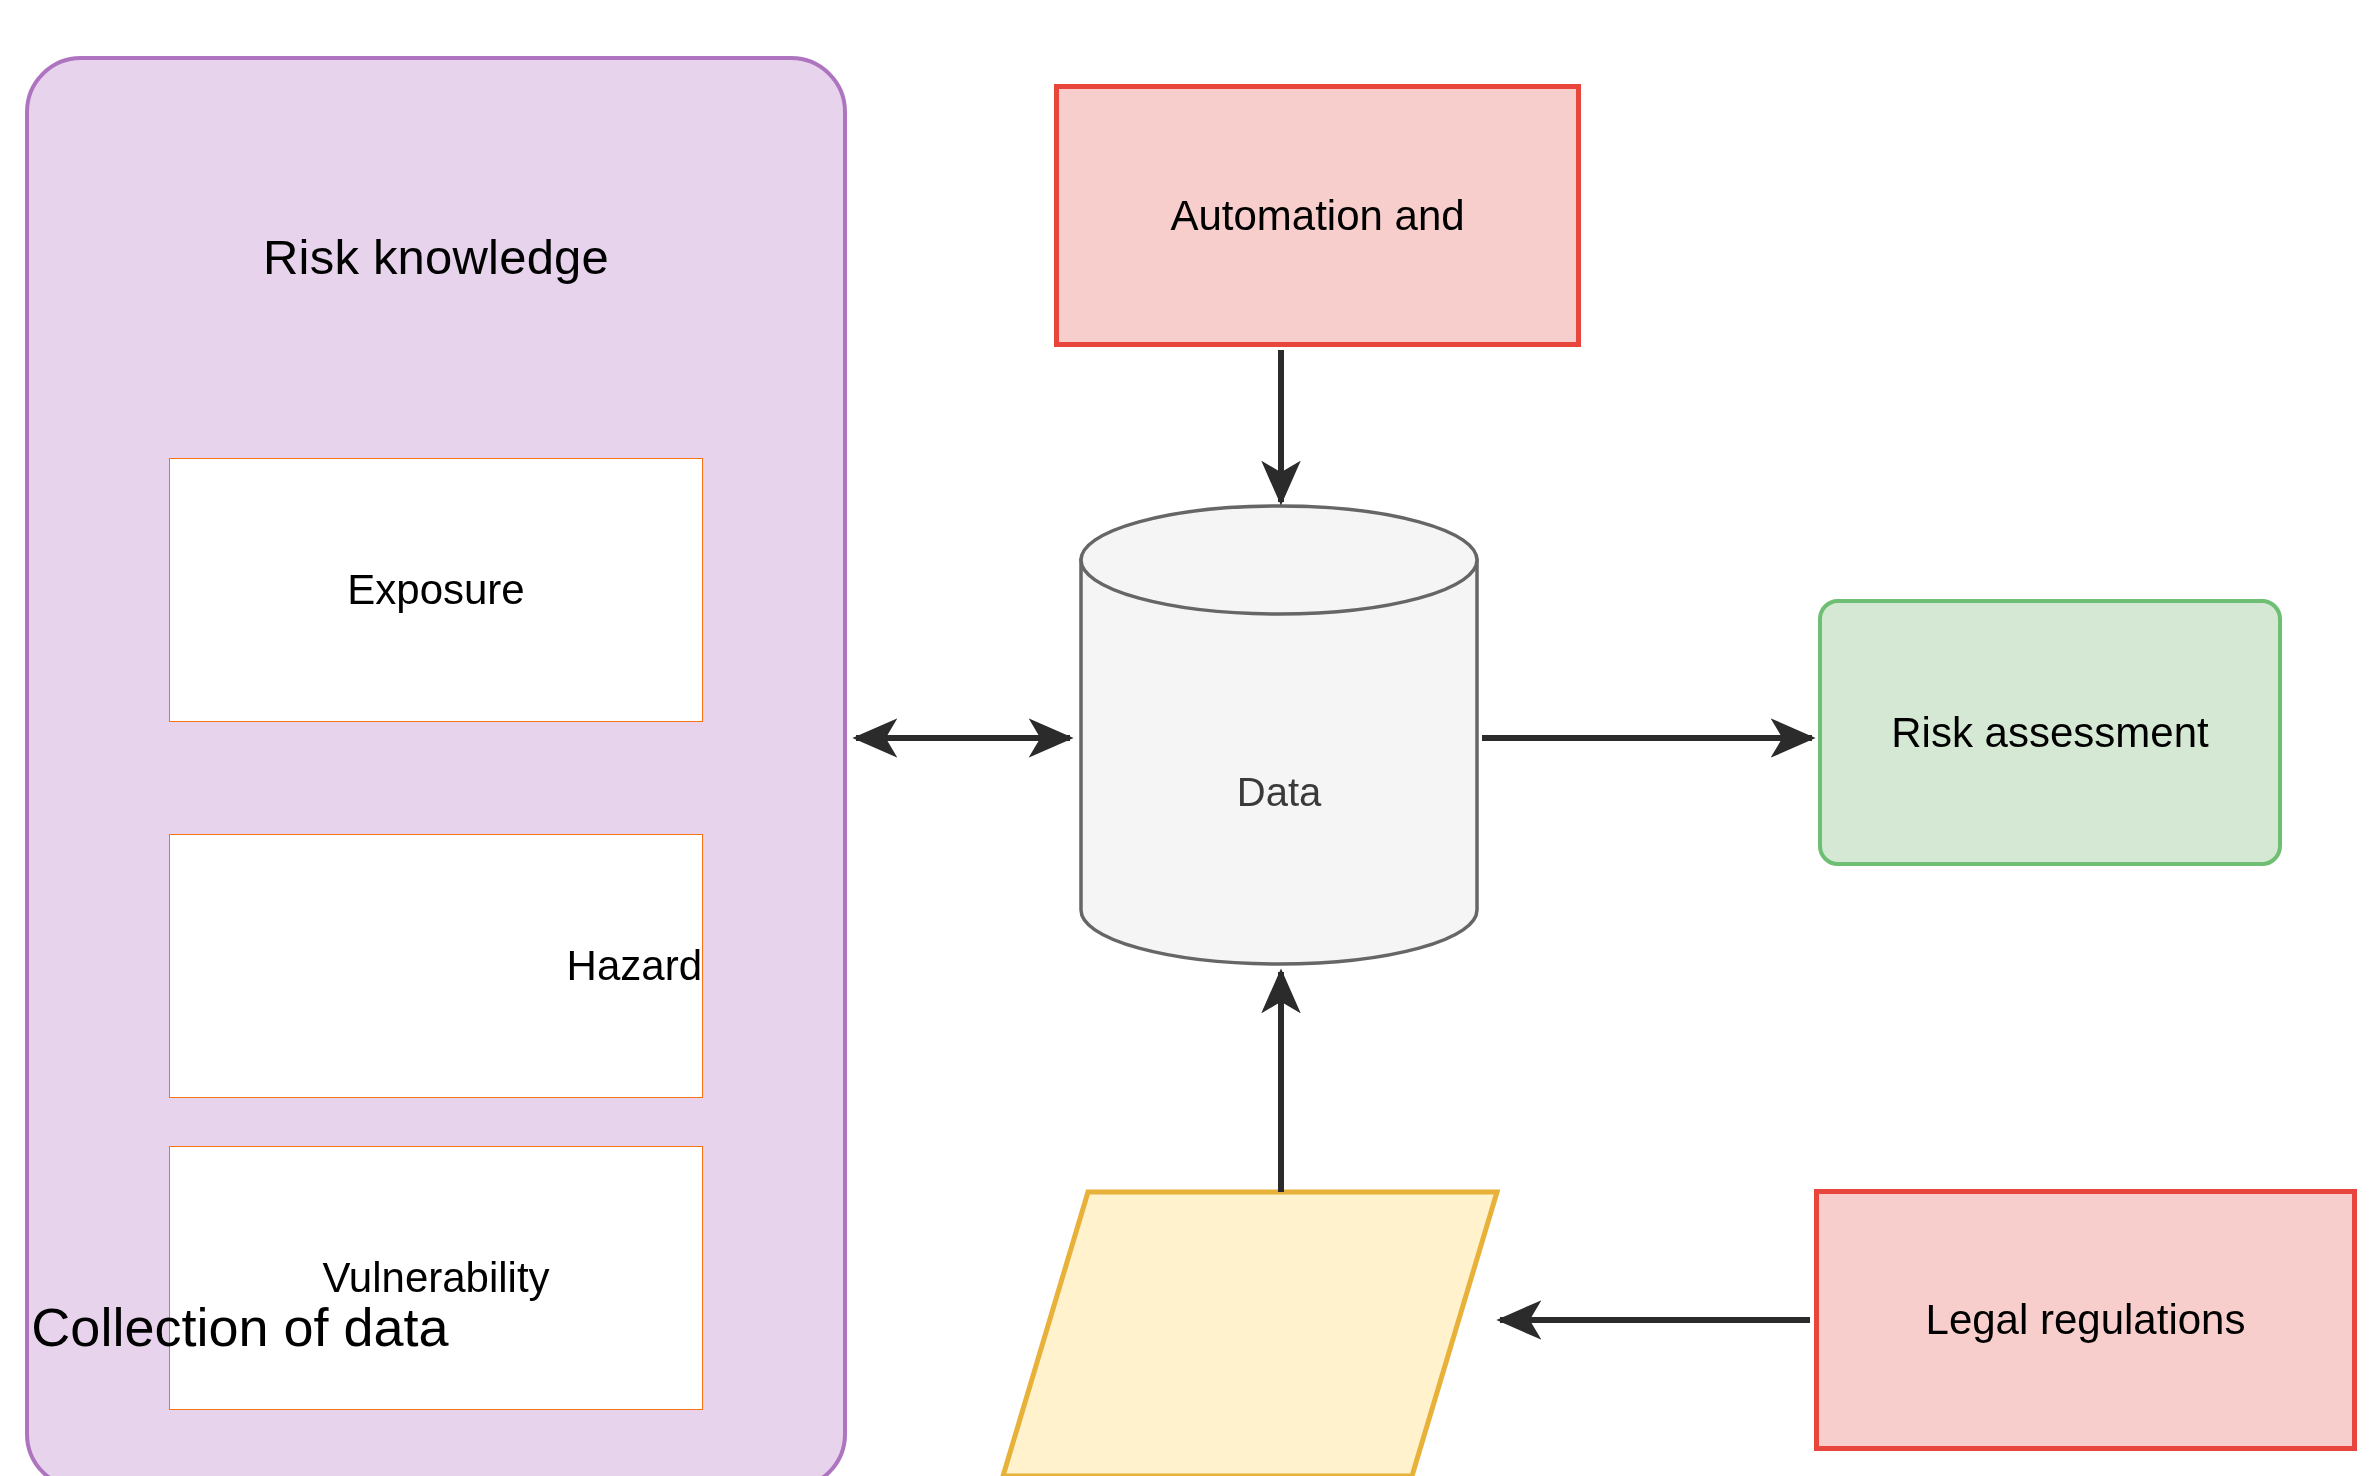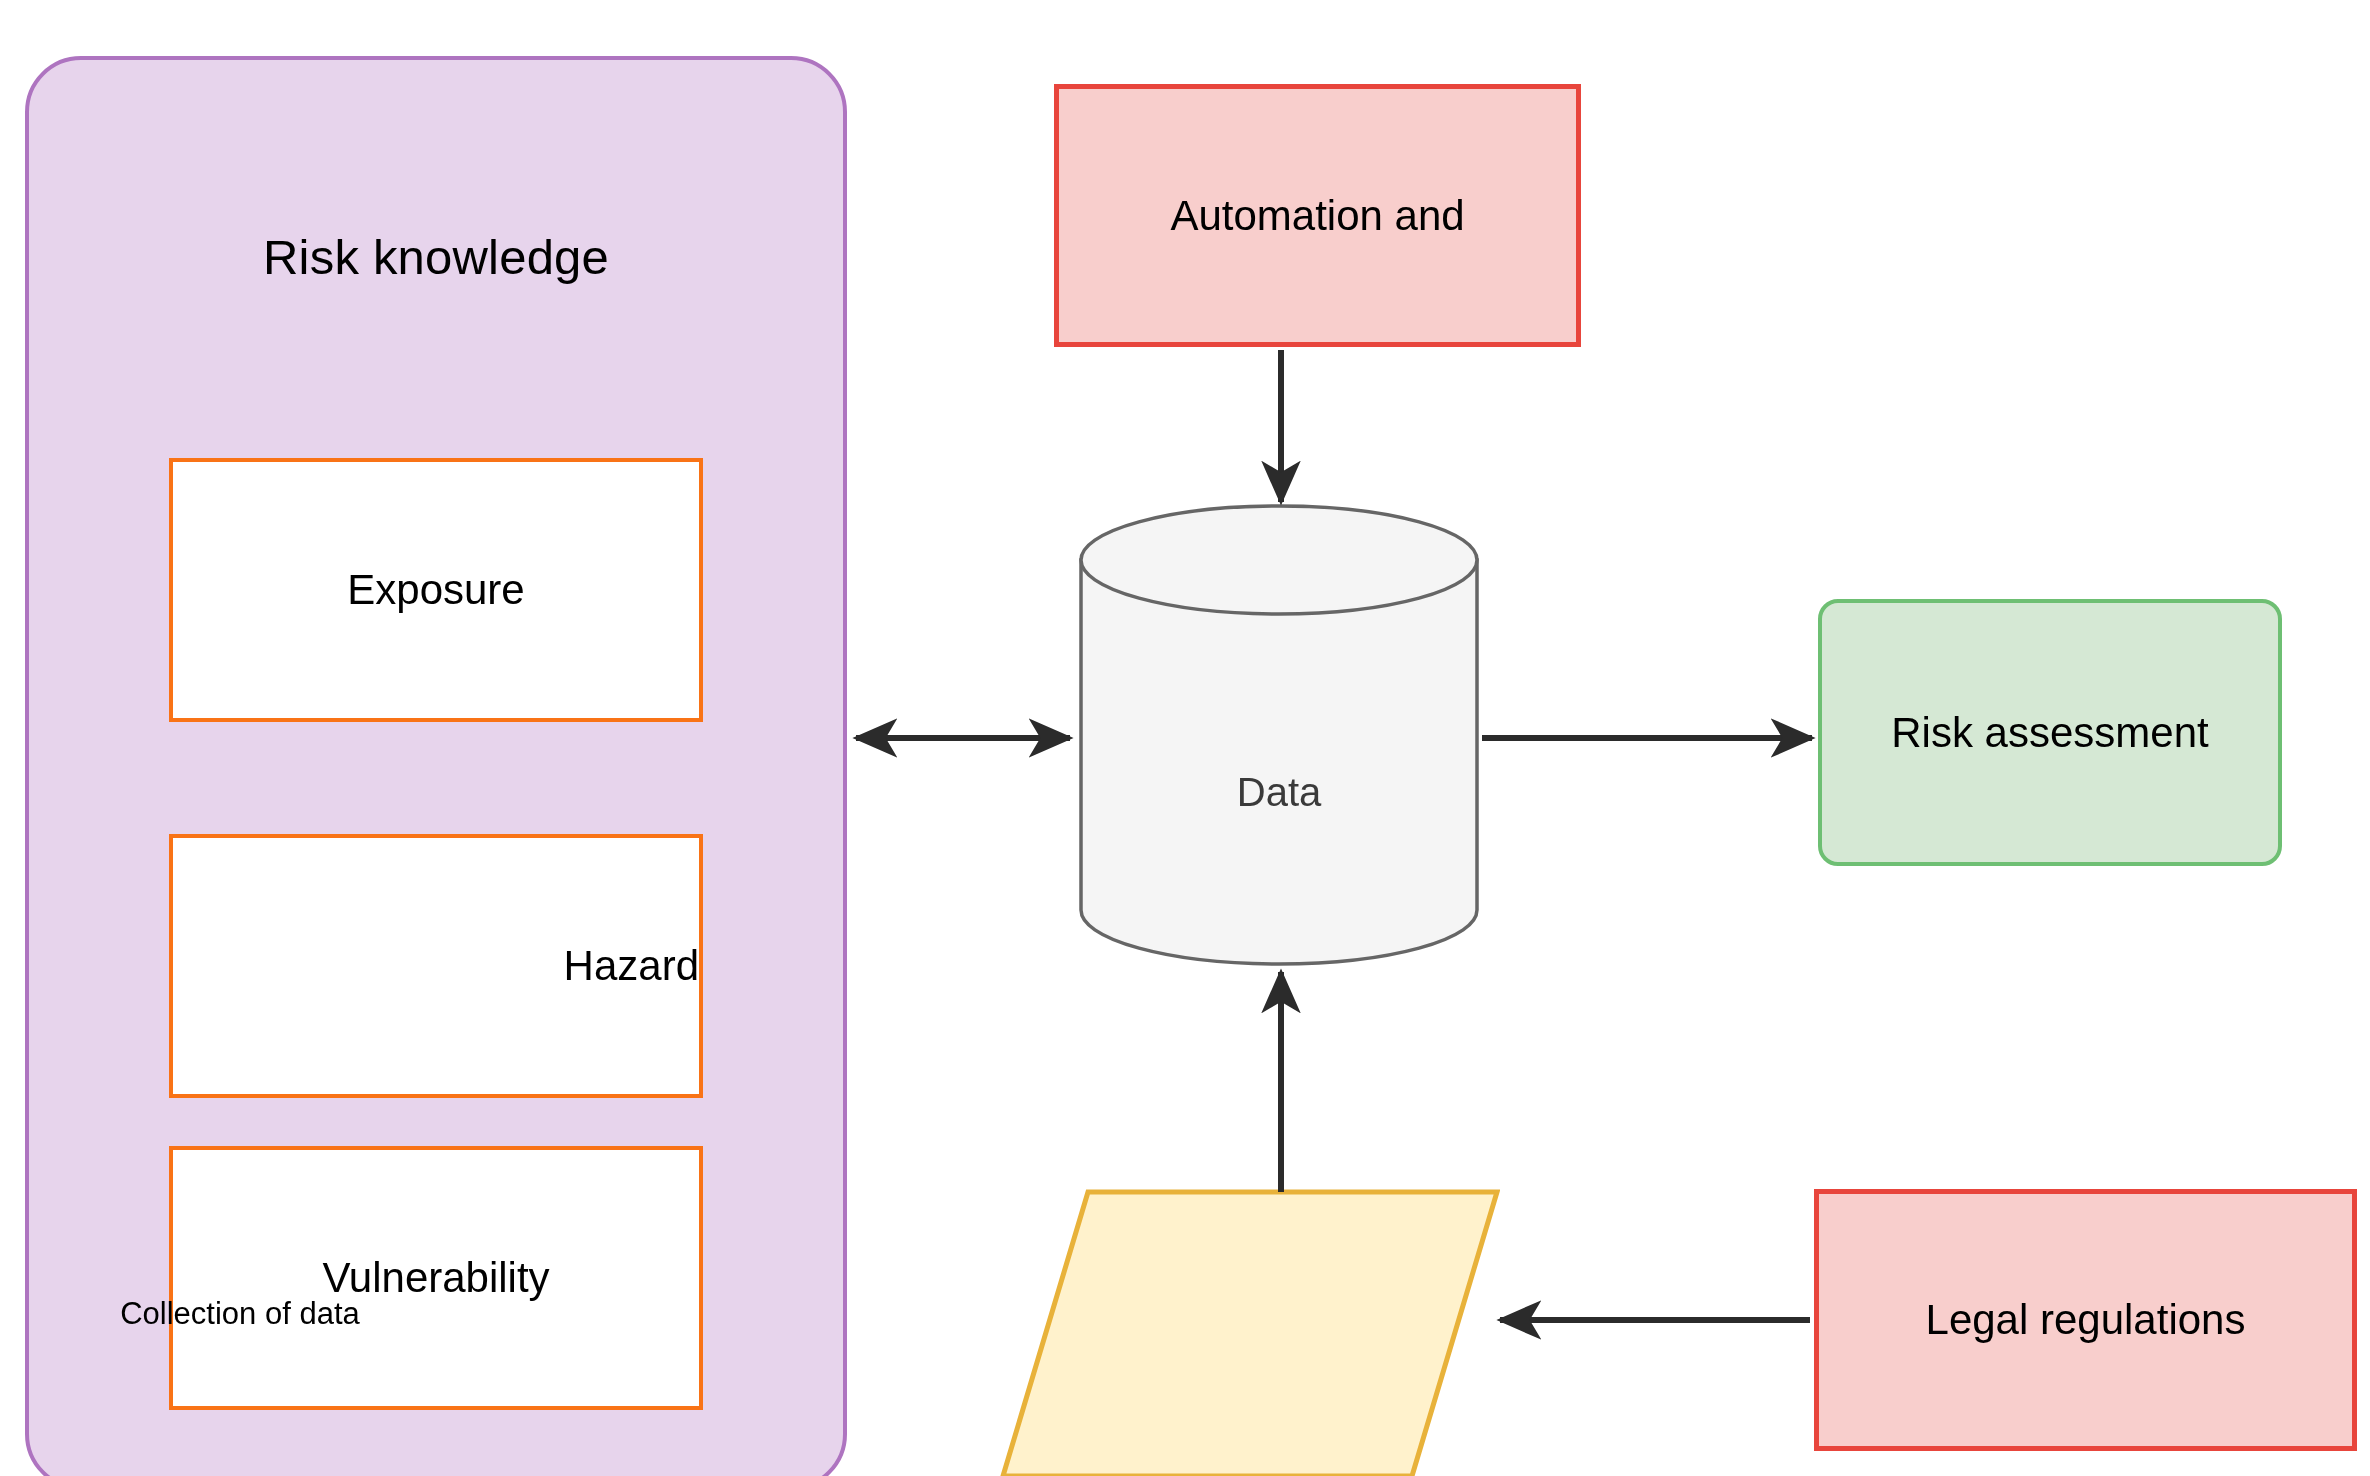--- a/index.html
+++ b/index.html
@@ -49,21 +49,21 @@
     letter-spacing: 0.2px;
   }
 
   
   .subbox {
     position: absolute;
     left: 140px;
     width: 534px;
     height: 264px;
     background: #ffffff;
-    border: 4px solid #f97316;
+    border: 1px solid #f97316;
     display: flex;
     align-items: center;
     justify-content: center;
     font-size: 42px;
     color: #000000;
     box-sizing: border-box;
   }
   #box-exposure      { top: 398px; }
   #box-hazard        { top: 774px; justify-content: flex-end; }
   #box-vulnerability { top: 1086px; }
@@ -129,21 +129,21 @@
     width: 500px;
     height: 290px;
   }
   #collection-label {
     position: absolute;
     left: 0;
     top: 1296px;
     width: 480px;
     box-sizing: border-box;
     text-align: center;
-    font-size: 31px;
+    font-size: 54px;
     color: #000000;
   }
 
   
   #connectors {
     position: absolute;
     left: 0; top: 0;
     width: 2370px;
     height: 1476px;
     pointer-events: none;

